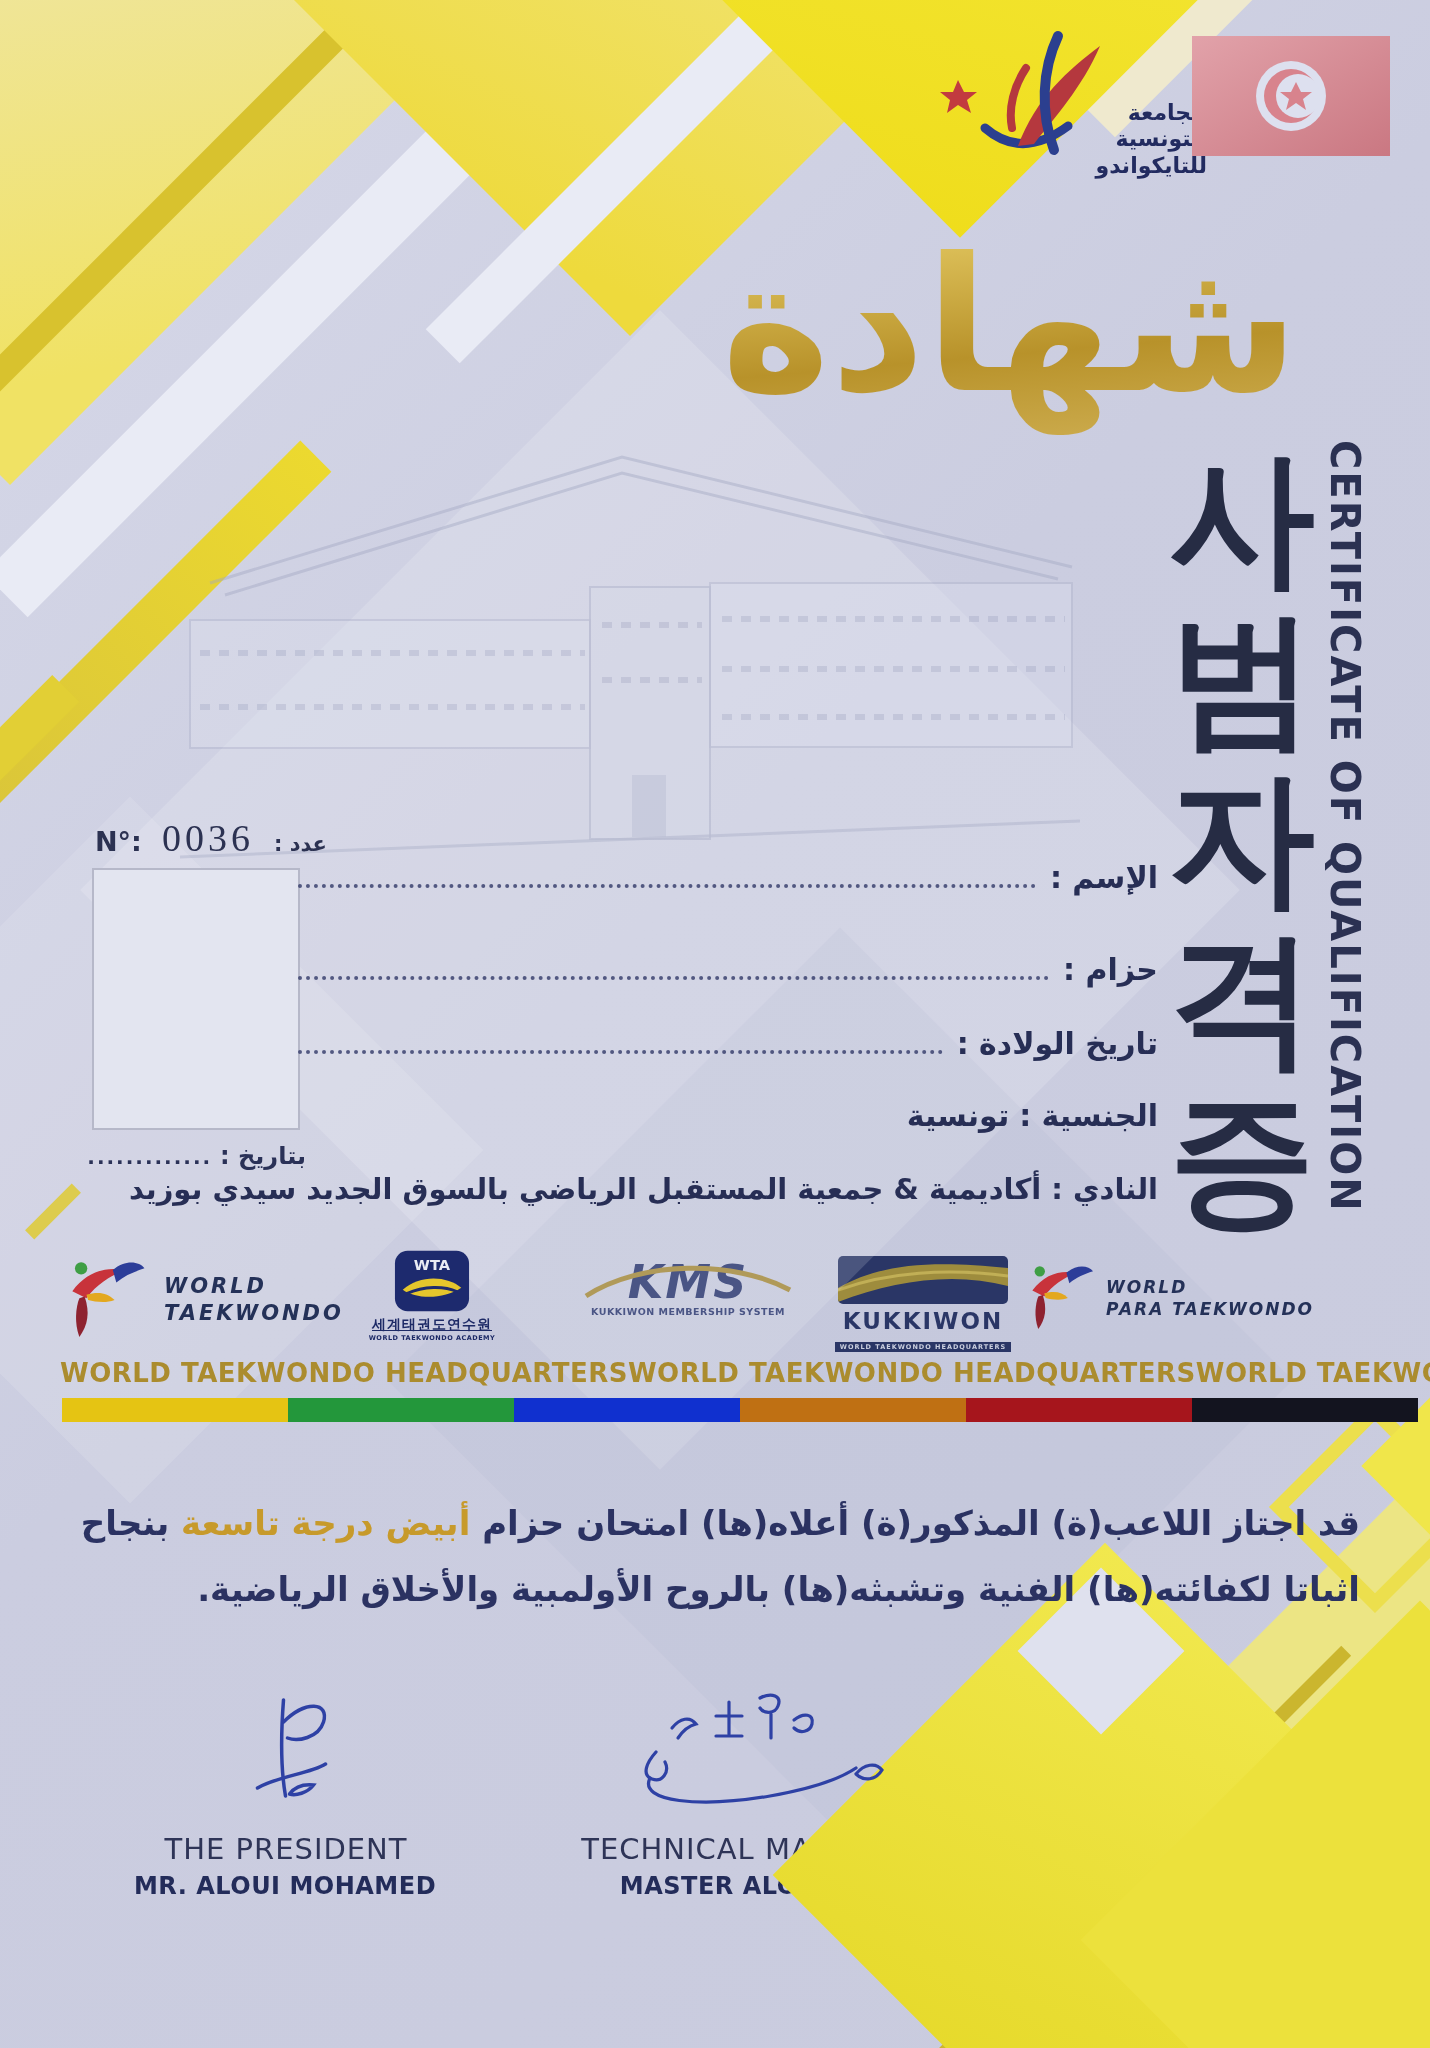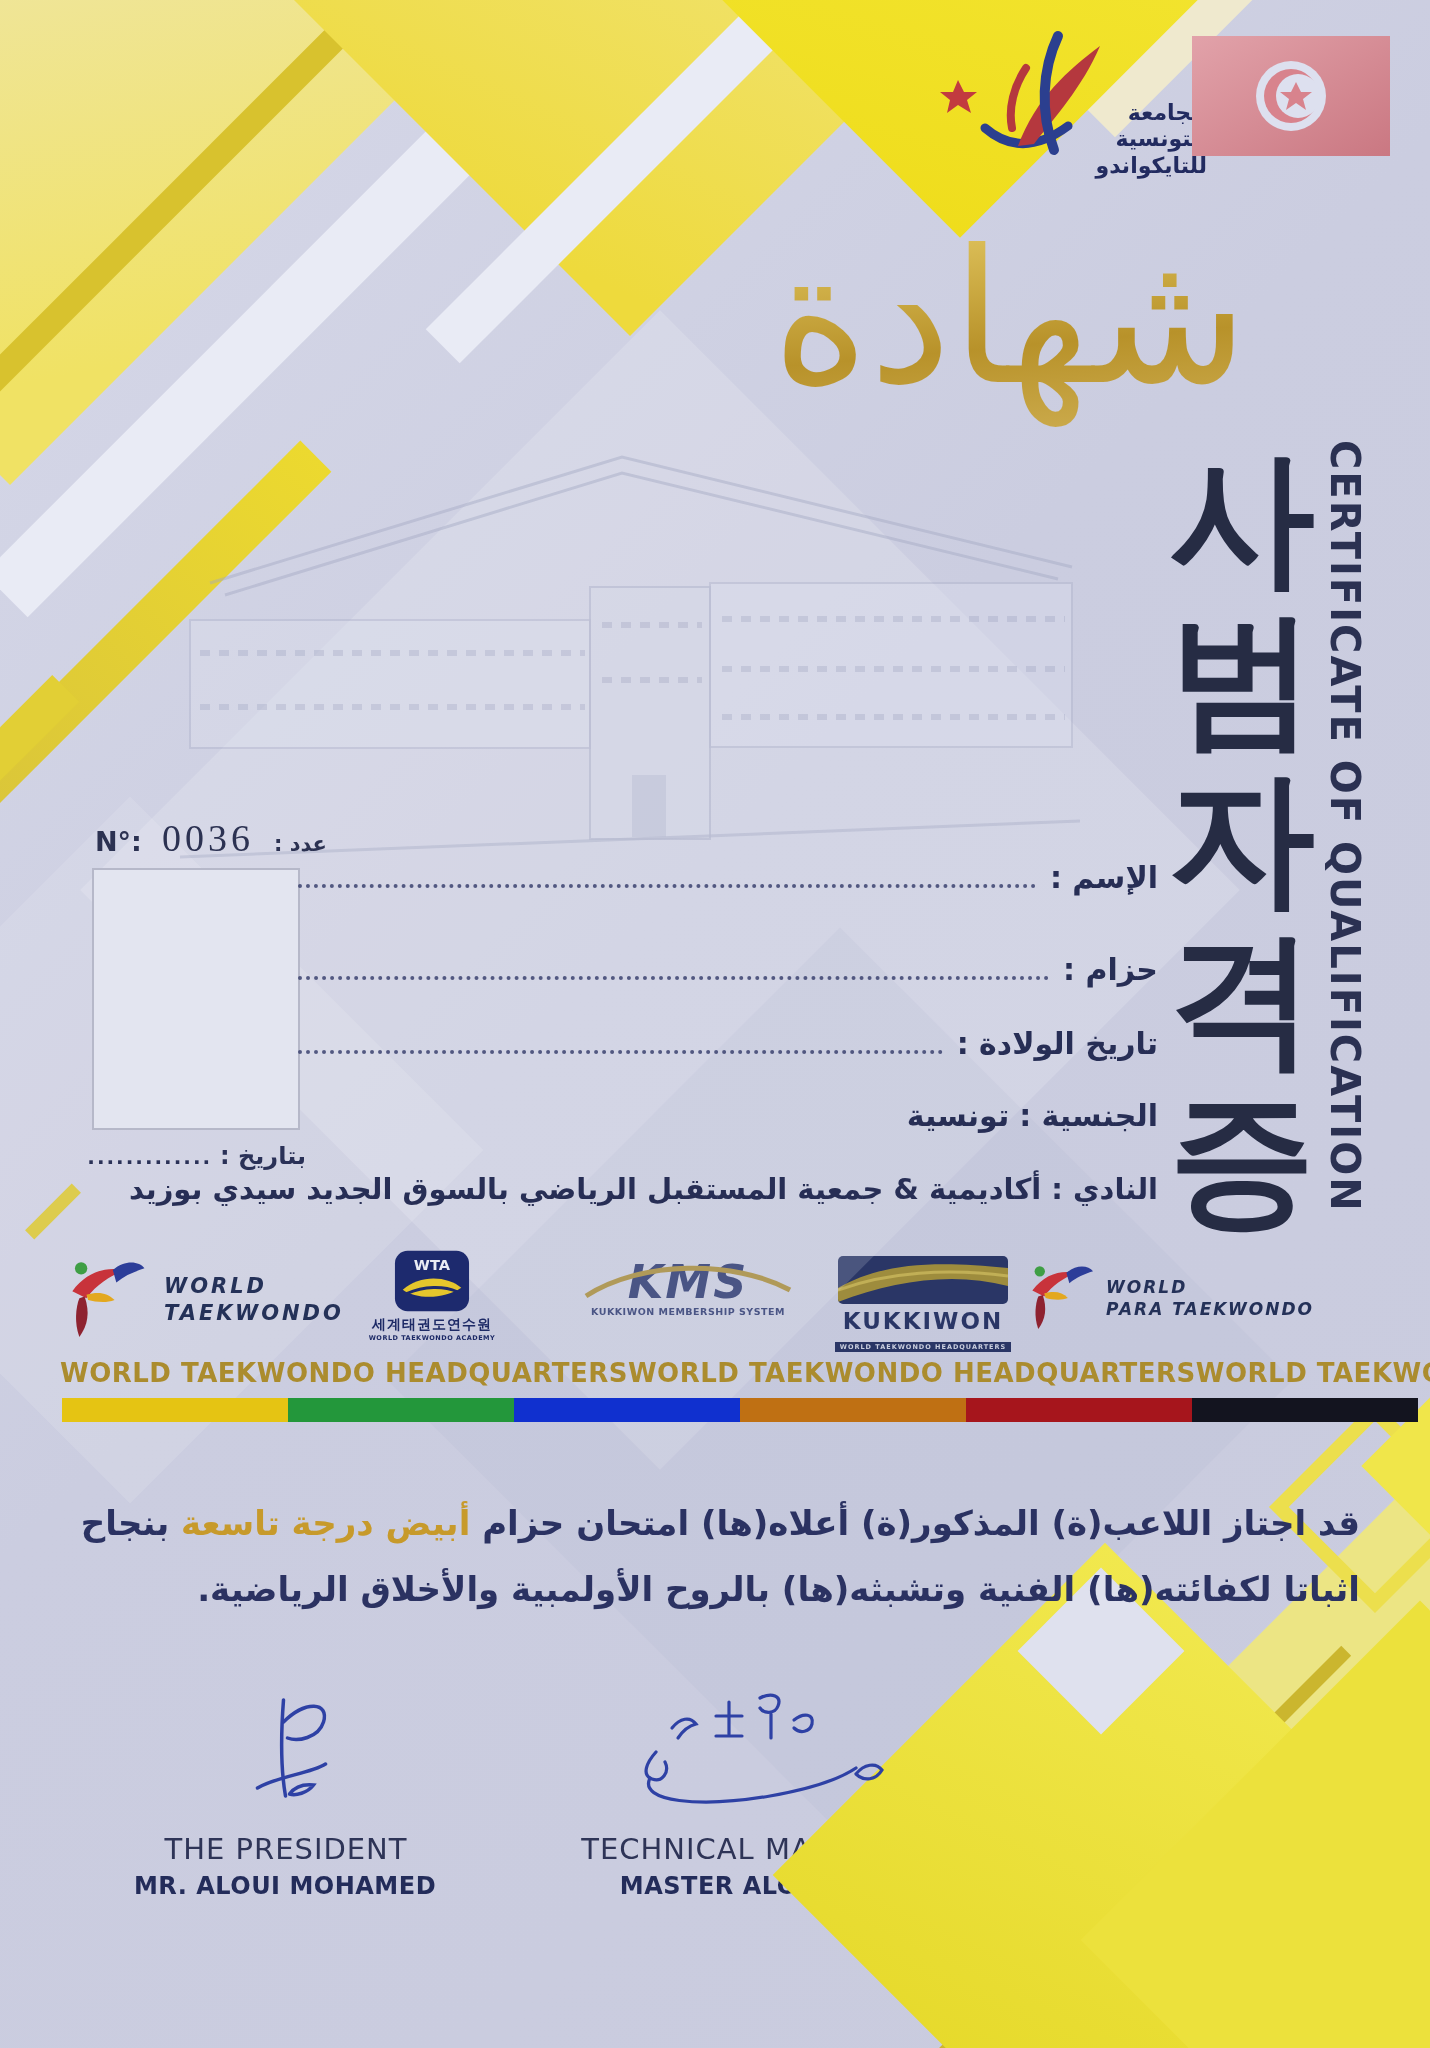--- a/index.html
+++ b/index.html
@@ -32,22 +32,22 @@
   .br-b1{left:870px;top:1640px;width:470px;height:470px;background:linear-gradient(160deg,#f1e84e,#e5d827);}
   .br-gap{left:1042px;top:1592px;width:118px;height:118px;background:#dfe1ee;}
   .br-b2{left:1180px;top:1700px;width:480px;height:480px;background:#ece13c;}
   .br-stripe{left:1120px;top:1560px;width:14px;height:620px;background:#cbb62e;}
   .br-edge{left:1368px;top:1450px;width:220px;height:110px;background:#f0e64a;}
   
   .flag{left:1192px;top:36px;width:198px;height:120px;}
   .fed-logo{left:930px;top:28px;width:175px;height:155px;}
   .fed-text{left:1075px;top:100px;width:132px;direction:rtl;text-align:right;
             color:#222b60;font-weight:bold;font-size:22px;line-height:1.2;}
-  .gold-title{left:700px;top:200px;width:620px;height:235px;display:flex;align-items:center;justify-content:center;
-      direction:rtl;font-size:185px;font-weight:normal;
+  .gold-title{left:700px;top:208px;width:620px;height:235px;display:flex;align-items:center;justify-content:center;
+      direction:rtl;font-size:185px;font-weight:bold;
       background:linear-gradient(175deg,#dcbf58 20%,#b8922a 60%,#caa94a 90%);
       -webkit-background-clip:text;background-clip:text;color:transparent;
       text-shadow:none;}
   .building{left:170px;top:415px;width:920px;height:460px;opacity:.55;}
   .kr-col{left:1158px;top:438px;width:168px;text-align:center;color:#262c44;font-weight:700;}
   .kr-col div{font-size:146px;line-height:160px;}
   .en-vert{left:1322px;top:440px;height:810px;writing-mode:vertical-rl;
            font-size:40px;font-weight:700;color:#2b3152;letter-spacing:2px;white-space:nowrap;}
   
   .serial{left:95px;top:816px;display:flex;align-items:baseline;gap:20px;color:#2c3252;}
@@ -64,21 +64,21 @@
   .frow .lbl{white-space:nowrap;}
   .frow .dotline{flex:1;border-bottom:4px dotted #3c4370;margin:0 14px 7px 6px;opacity:.85;}
   .frow .val{margin-right:10px;white-space:nowrap;}
   .f1{top:860px;} .f2{top:952px;} .f3{top:1026px;} .f4{top:1098px;}
   .f5{top:1172px;width:930px;font-size:29px;}
   
   .logo-wt{left:58px;top:1256px;display:flex;align-items:center;gap:14px;}
   .logo-wt .txt, .logo-wpt .txt{color:#243158;font-weight:800;font-style:italic;}
   .logo-wt .txt{font-size:21px;letter-spacing:3px;line-height:1.3;}
   .logo-wta{left:362px;top:1248px;width:140px;text-align:center;}
-  .logo-wta .kr{font-size:14px;font-weight:800;color:#1d2a66;margin-top:2px;letter-spacing:1px;}
+  .logo-wta .kr{font-size:14px;font-weight:800;color:#1d2a66;margin-top:2px;letter-spacing:1px;text-decoration:underline;}
   .logo-wta .en{font-size:6.5px;font-weight:700;color:#1d2a66;letter-spacing:.5px;}
   .logo-kms{left:578px;top:1258px;width:220px;text-align:center;position:absolute;}
   .kms-word{font-size:46px;font-weight:900;font-style:italic;color:#1d2a66;line-height:48px;letter-spacing:2px;}
   .kms-cap{font-size:9.5px;font-weight:800;color:#1d2a66;letter-spacing:.5px;}
   .logo-kuk{left:820px;top:1256px;width:206px;text-align:center;position:absolute;}
   .kuk-badge{width:170px;height:48px;margin:0 auto;position:relative;background:#1d2a5c;border-radius:5px;overflow:hidden;}
   .kuk-name{font-size:23px;font-weight:800;color:#1d2a5c;letter-spacing:2px;margin-top:4px;}
   .kuk-cap{display:inline-block;background:#1d2a5c;color:#cfd3e2;font-size:6.5px;font-weight:700;
            letter-spacing:1px;padding:1px 5px;}
   .logo-wpt{left:1022px;top:1258px;display:flex;align-items:center;gap:10px;}

